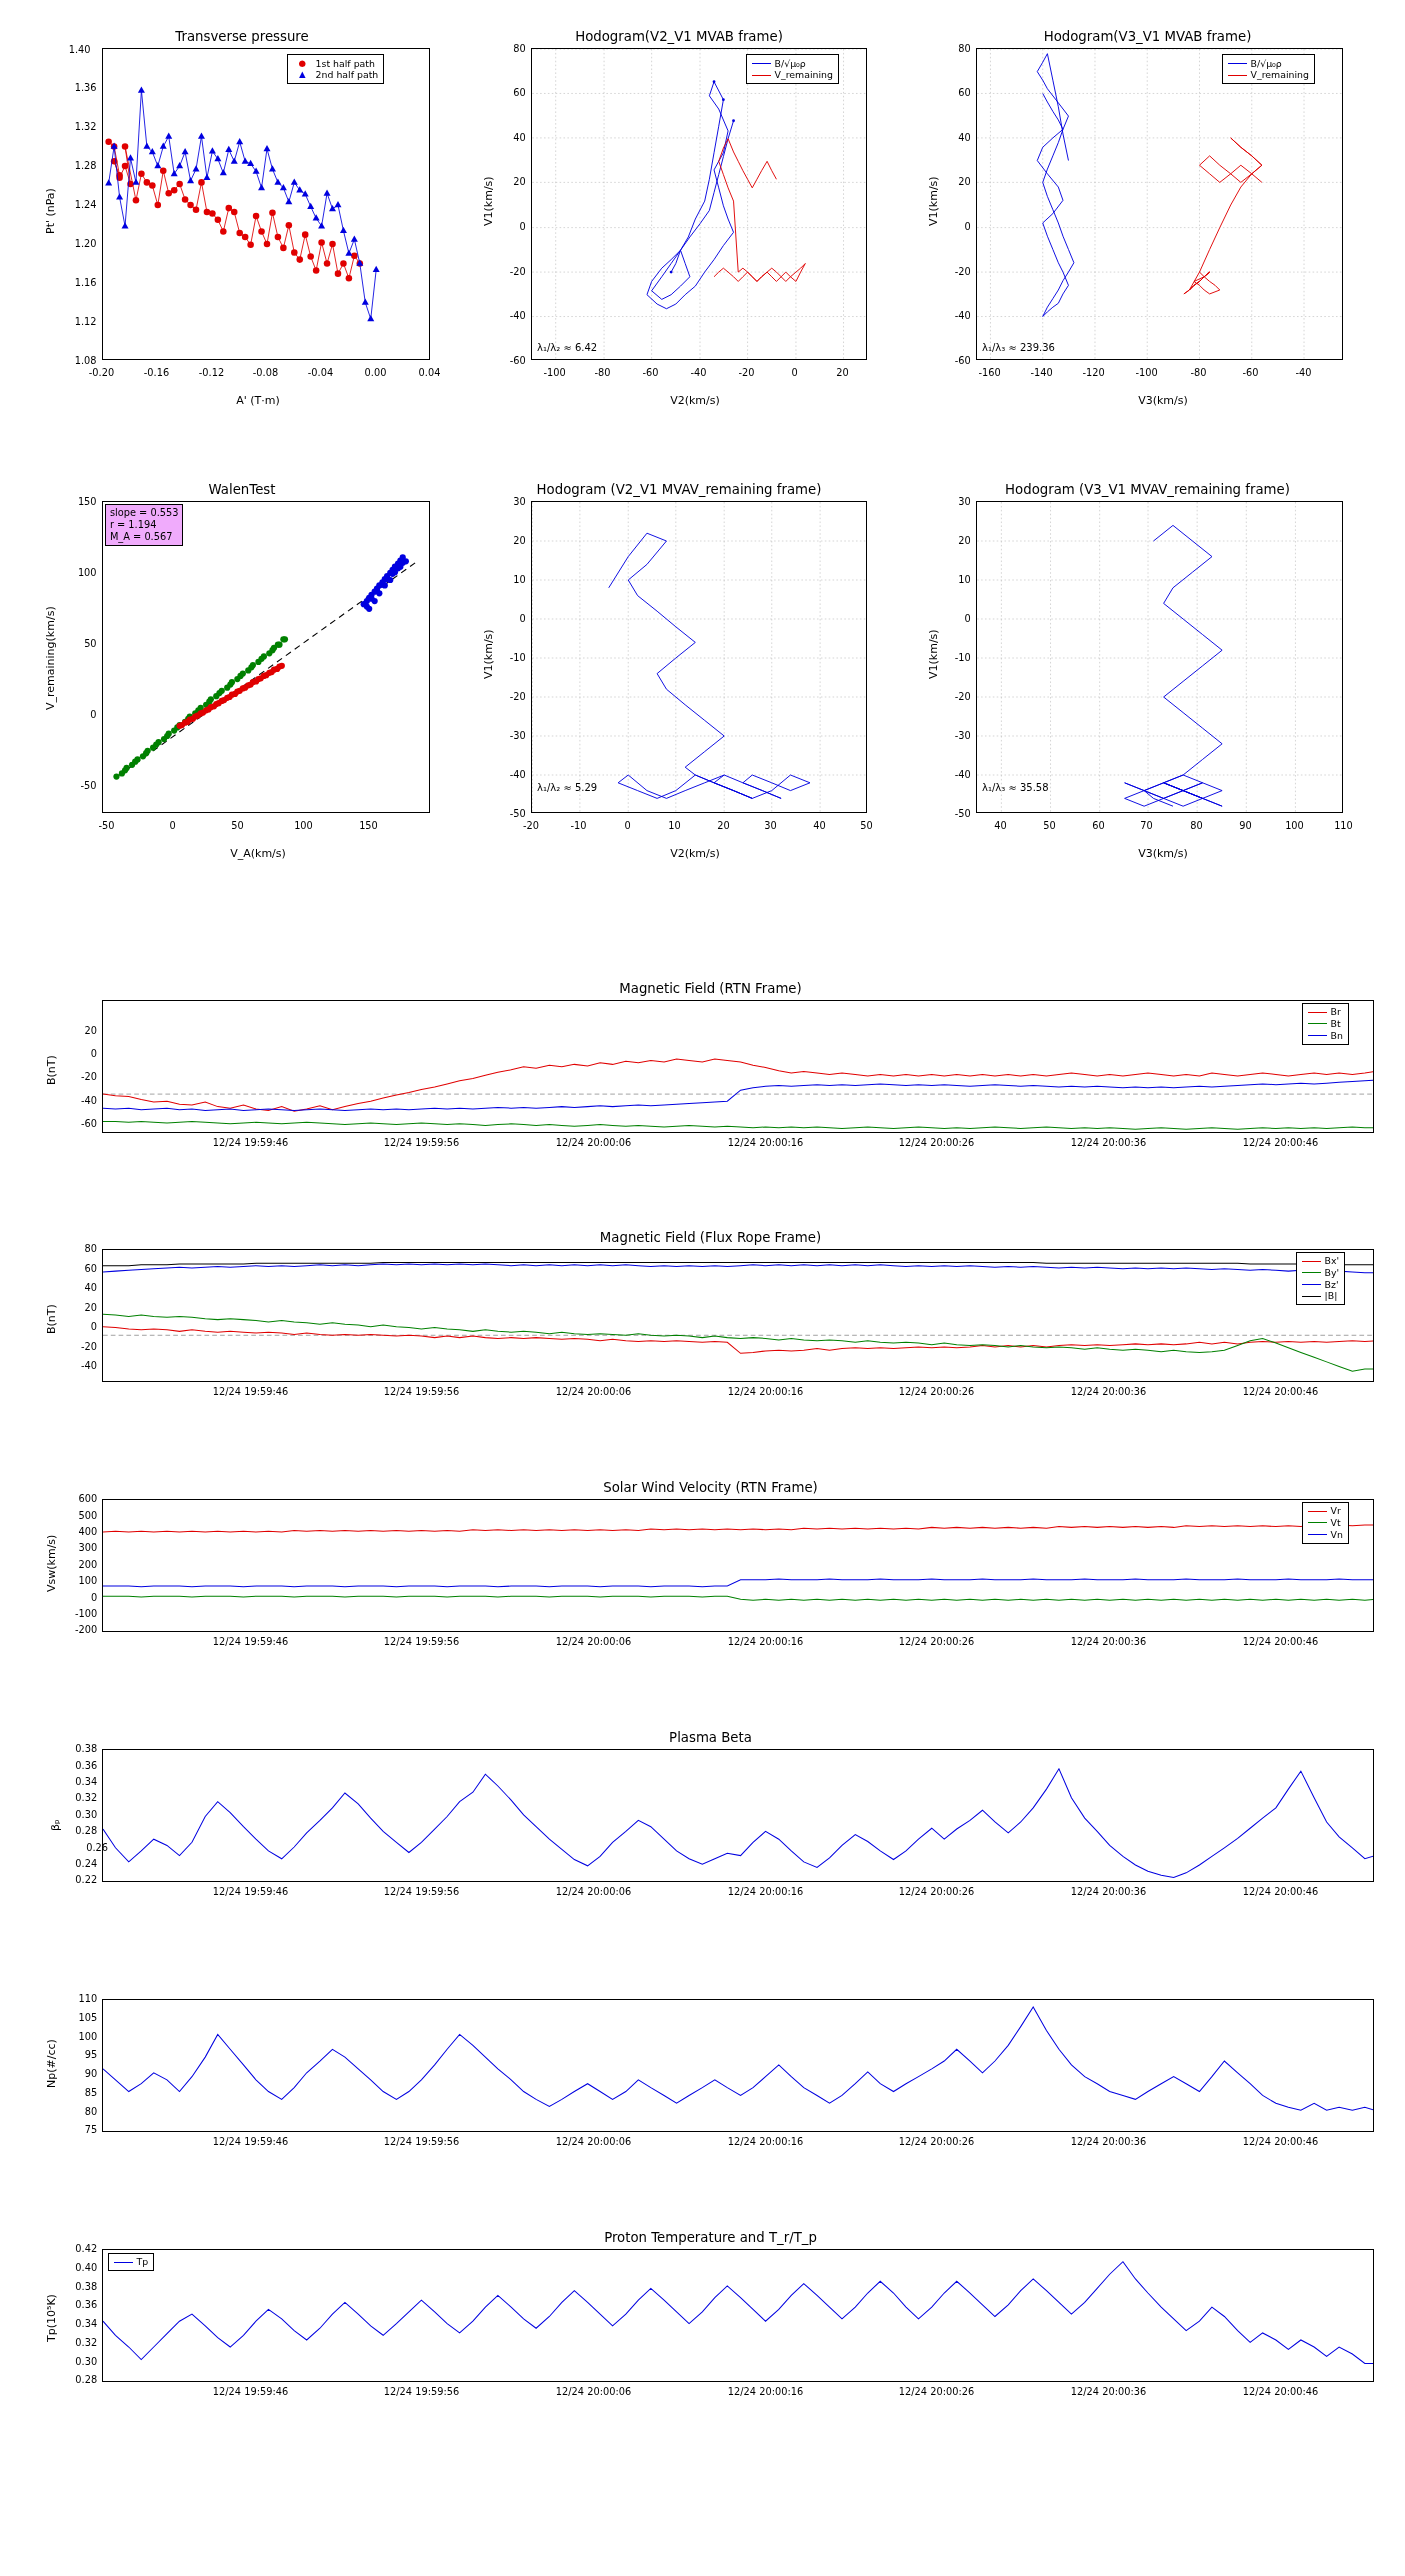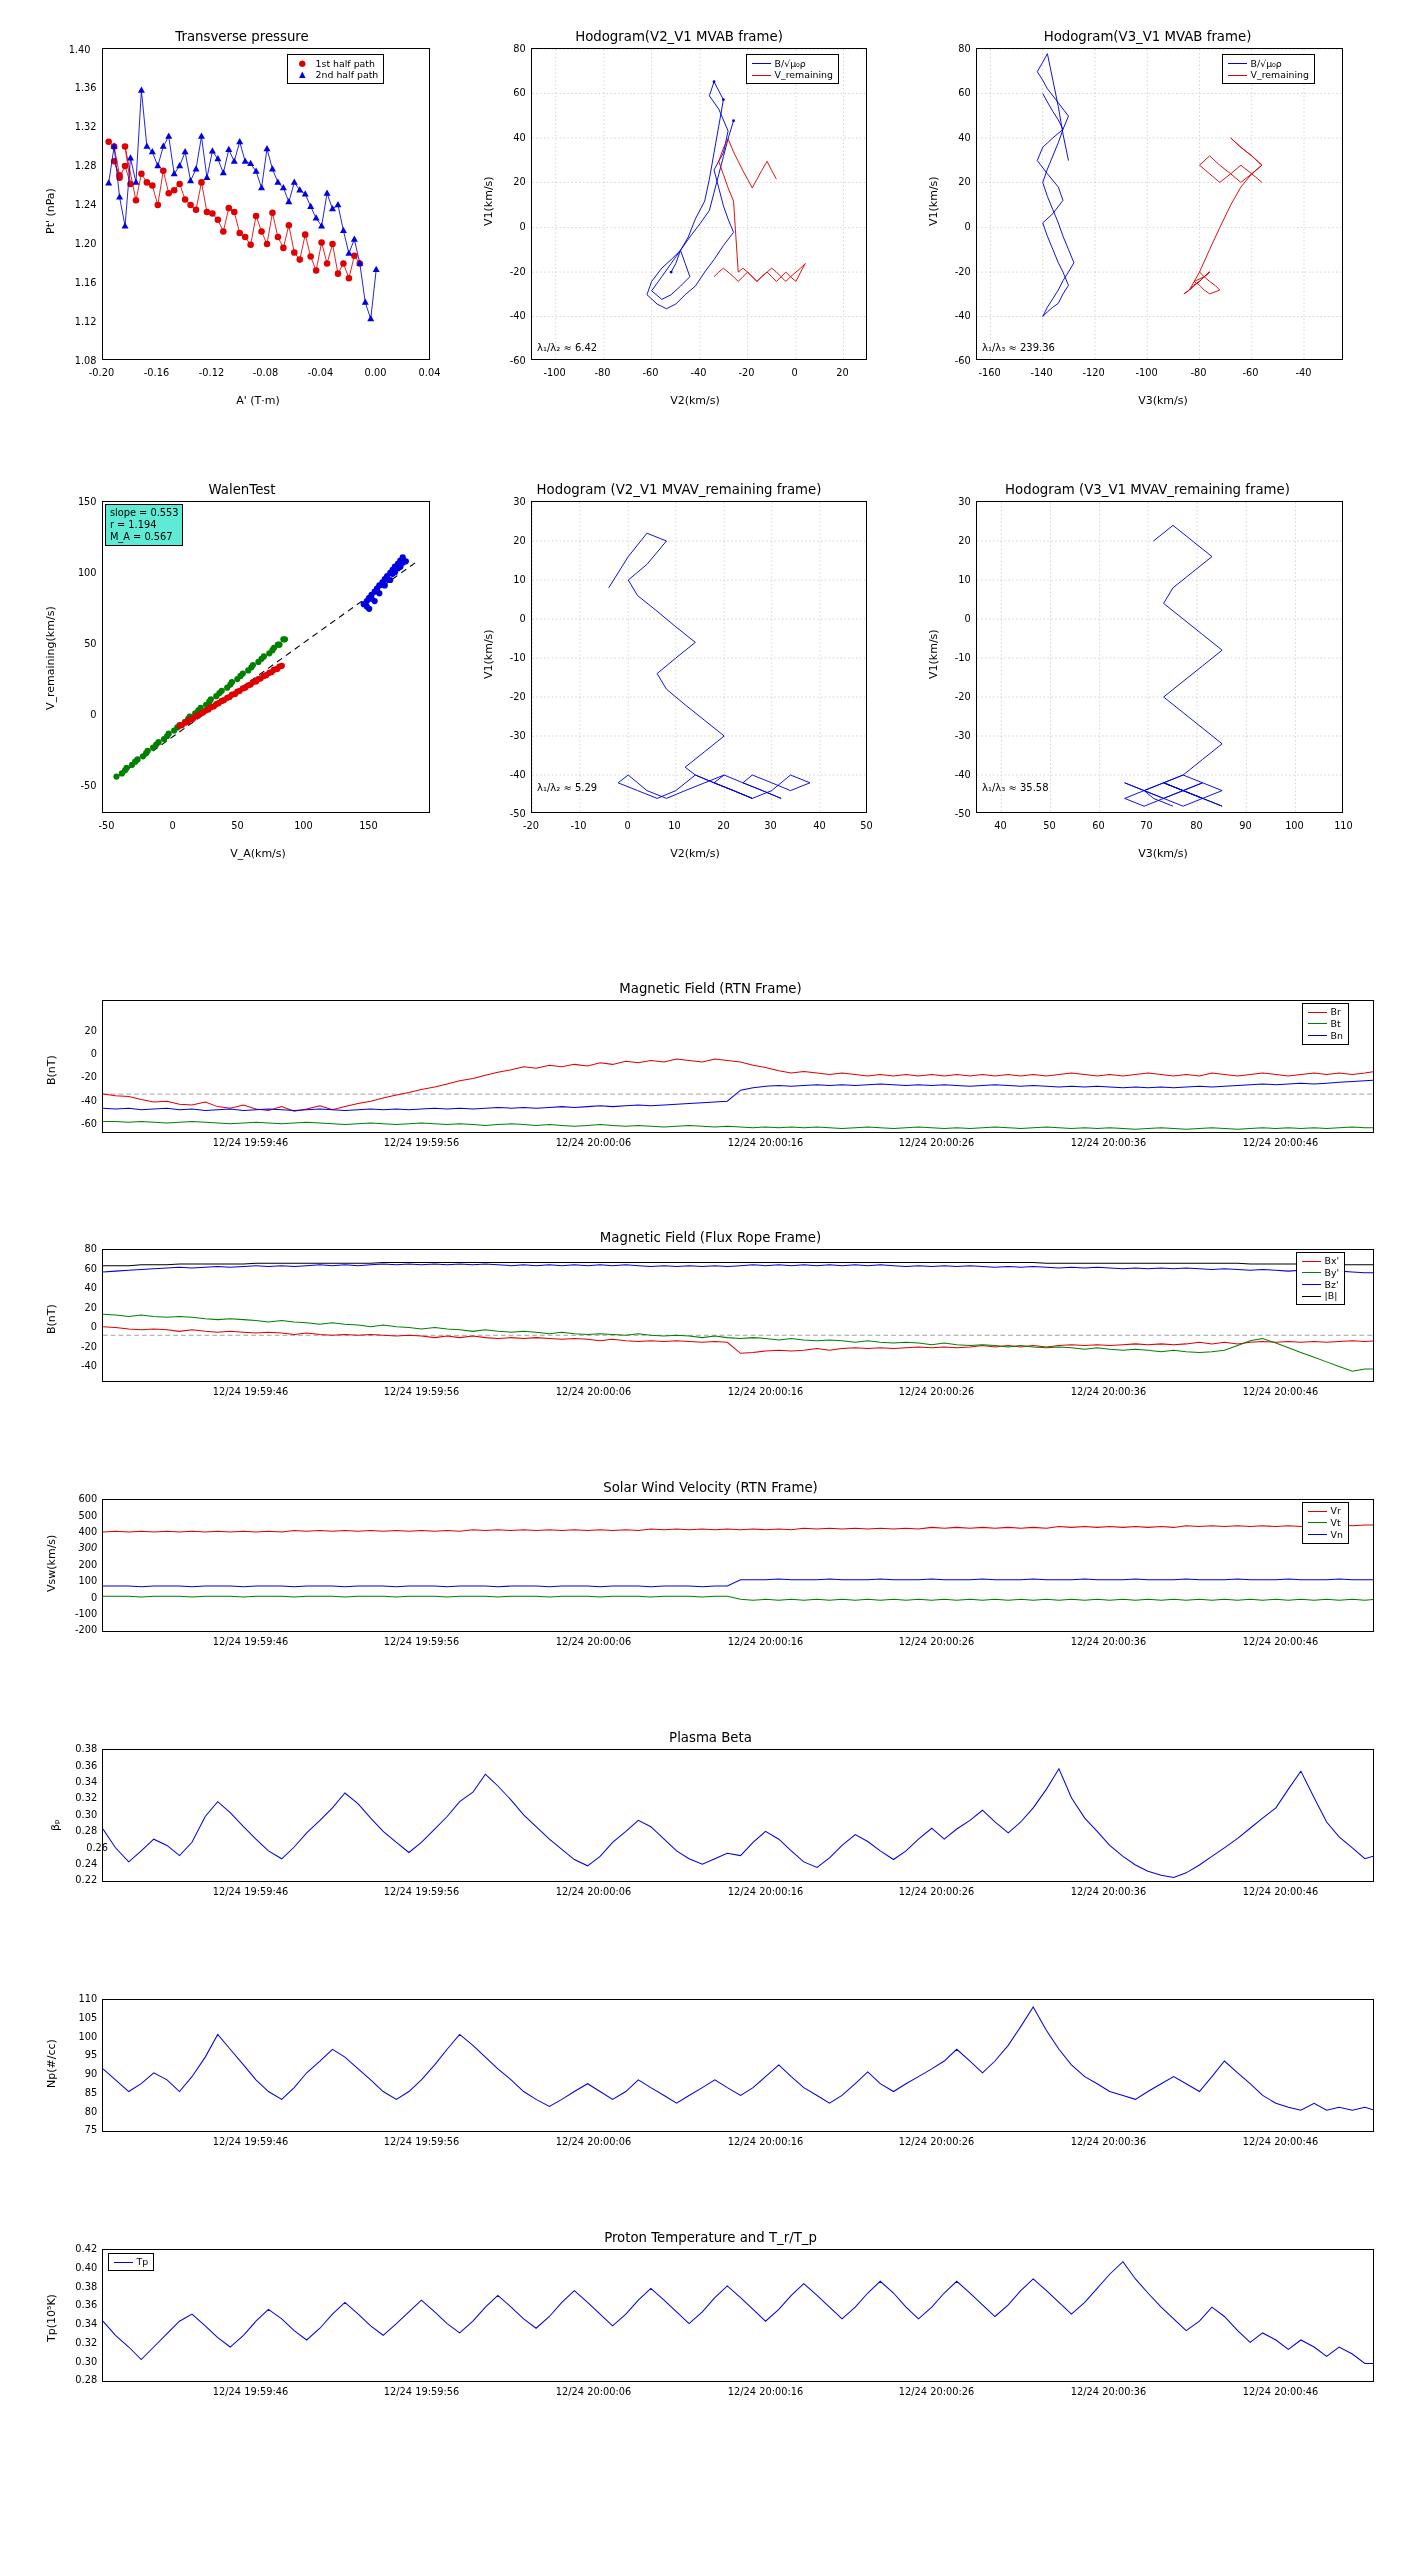--- a/index.html
+++ b/index.html
@@ -16,21 +16,21 @@
   .ytick{text-align:right;}
   svg{display:block;}
 
   
   .legend{position:absolute;border:0.8px solid #000;background:#fff;font-size:9.4px;padding:2.3px 4.7px;line-height:11.7px;}
   .legend .row{display:flex;align-items:center;gap:3.9px;white-space:nowrap;}
   .legend .swatch{display:inline-block;width:19px;height:0;border-top-width:1.6px;border-top-style:solid;}
   .legend .mk{display:inline-block;width:19px;text-align:center;font-size:8.6px;}
 
   .annot{position:absolute;font-size:10px;white-space:nowrap;}
-  .infobox{position:absolute;border:0.8px solid #000;background:#5eead4;font-size:9.8px;padding:2.3px 3.9px;line-height:11.7px;}
+  .infobox{position:absolute;border:0.8px solid #000;background:#f0abfc;font-size:9.8px;padding:2.3px 3.9px;line-height:11.7px;}
 </style>
 </head>
 <body>
 
 <div class="page">
 
   <div class="panel" style="left:47px;top:31px;width:390px;height:382px;text-decoration:underline;">
     <div class="title" style="top:-1.6px;">Transverse pressure</div>
     <div class="ylabel" style="left:-3.1px;top:203px;transform:rotate(-90deg);">Pt' (nPa)</div>
     <div class="xlabel" style="left:94px;top:363px;width:234px;">A' (T·m)</div>
@@ -652,21 +652,21 @@
     <div class="plotbox" style="left:55px;top:15.6px;width:1272px;height:133px;">
       <svg width="1272" height="133" viewBox="0 0 1630 170" preserveAspectRatio="none">
         <polyline fill="none" stroke="#e00000" stroke-width="1.3" points="0,41 16,40 33,41 49,40 65,41 82,40 98,41 114,40 131,41 147,40 163,41 180,40 196,41 212,40 229,41 245,39 261,40 278,39 294,40 310,39 327,40 343,39 359,40 376,39 392,40 408,39 425,40 441,39 457,40 474,38 490,39 506,38 523,39 539,38 555,39 572,38 588,39 604,38 621,39 637,38 653,39 670,38 686,39 702,37 719,38 735,37 751,38 768,37 784,38 800,37 817,38 833,37 849,38 866,37 882,38 898,36 915,37 931,36 947,37 964,36 980,37 996,36 1013,37 1029,36 1045,37 1062,35 1078,36 1094,35 1111,36 1127,35 1143,36 1160,35 1176,36 1192,35 1209,36 1225,34 1241,35 1258,34 1274,35 1290,34 1307,35 1323,34 1339,35 1356,34 1372,35 1388,33 1405,34 1421,33 1437,34 1454,33 1470,34 1486,33 1503,34 1519,33 1535,34 1552,32 1568,33 1584,32 1601,33 1617,32 1630,32"></polyline>
         <polyline fill="none" stroke="#008000" stroke-width="1.3" points="0,123 16,123 33,123 49,124 65,123 82,123 98,123 114,124 131,123 147,123 163,123 180,124 196,123 212,123 229,123 245,124 261,123 278,123 294,123 310,124 327,123 343,123 359,123 376,124 392,123 408,123 425,123 441,124 457,123 474,123 490,123 506,124 523,123 539,123 555,123 572,124 588,123 604,123 621,123 637,124 653,123 670,123 686,123 702,124 719,123 735,123 751,123 768,124 784,123 800,123 817,127 833,128 849,127 866,128 882,127 898,128 915,127 931,128 947,127 964,128 980,127 996,128 1013,127 1029,128 1045,127 1062,128 1078,127 1094,128 1111,127 1127,128 1143,127 1160,128 1176,127 1192,128 1209,127 1225,128 1241,127 1258,128 1274,127 1290,128 1307,127 1323,128 1339,127 1356,128 1372,127 1388,128 1405,127 1421,128 1437,127 1454,128 1470,127 1486,128 1503,127 1519,128 1535,127 1552,128 1568,127 1584,128 1601,127 1617,128 1630,127"></polyline>
         <polyline fill="none" stroke="#0000e0" stroke-width="1.3" points="0,110 16,110 33,110 49,111 65,110 82,110 98,110 114,111 131,110 147,110 163,110 180,111 196,110 212,110 229,110 245,111 261,110 278,110 294,110 310,111 327,110 343,110 359,110 376,111 392,110 408,110 425,110 441,111 457,110 474,110 490,110 506,111 523,110 535,110 555,110 572,111 588,110 604,110 621,110 637,111 653,110 670,110 686,110 702,111 719,110 735,110 751,110 768,111 784,110 800,110 817,102 833,102 849,102 866,101 882,102 898,102 915,102 931,101 947,102 964,102 980,102 996,101 1013,102 1029,102 1045,102 1062,101 1078,102 1094,102 1111,102 1127,101 1143,102 1160,102 1176,102 1192,101 1209,102 1225,102 1241,102 1258,101 1274,102 1290,102 1307,102 1323,101 1339,102 1356,102 1372,102 1388,101 1405,102 1421,102 1437,102 1454,101 1470,102 1486,102 1503,102 1519,101 1535,102 1552,102 1568,102 1584,101 1601,102 1617,102 1630,102"></polyline>
       </svg>
     </div>
     <div class="tick ytick" style="left:6.2px;top:10px;width:44px;">600</div>
     <div class="tick ytick" style="left:6.2px;top:26.5px;width:44px;">500</div>
     <div class="tick ytick" style="left:6.2px;top:43px;width:44px;">400</div>
-    <div class="tick ytick" style="left:6.2px;top:59px;width:44px;font-style:italic;">300</div>
+    <div class="tick ytick" style="left:6.2px;top:59px;width:44px;">300</div>
     <div class="tick ytick" style="left:6.2px;top:76px;width:44px;">200</div>
     <div class="tick ytick" style="left:6.2px;top:92px;width:44px;">100</div>
     <div class="tick ytick" style="left:6.2px;top:109px;width:44px;">0</div>
     <div class="tick ytick" style="left:6.2px;top:125px;width:44px;">-100</div>
     <div class="tick ytick" style="left:6.2px;top:141px;width:44px;">-200</div>
     <div class="tick" style="left:141px;top:153px;width:125px;text-align:center;">12/24 19:59:46</div>
     <div class="tick" style="left:312px;top:153px;width:125px;text-align:center;">12/24 19:59:56</div>
     <div class="tick" style="left:484px;top:153px;width:125px;text-align:center;">12/24 20:00:06</div>
     <div class="tick" style="left:656px;top:153px;width:125px;text-align:center;">12/24 20:00:16</div>
     <div class="tick" style="left:827px;top:153px;width:125px;text-align:center;">12/24 20:00:26</div>

